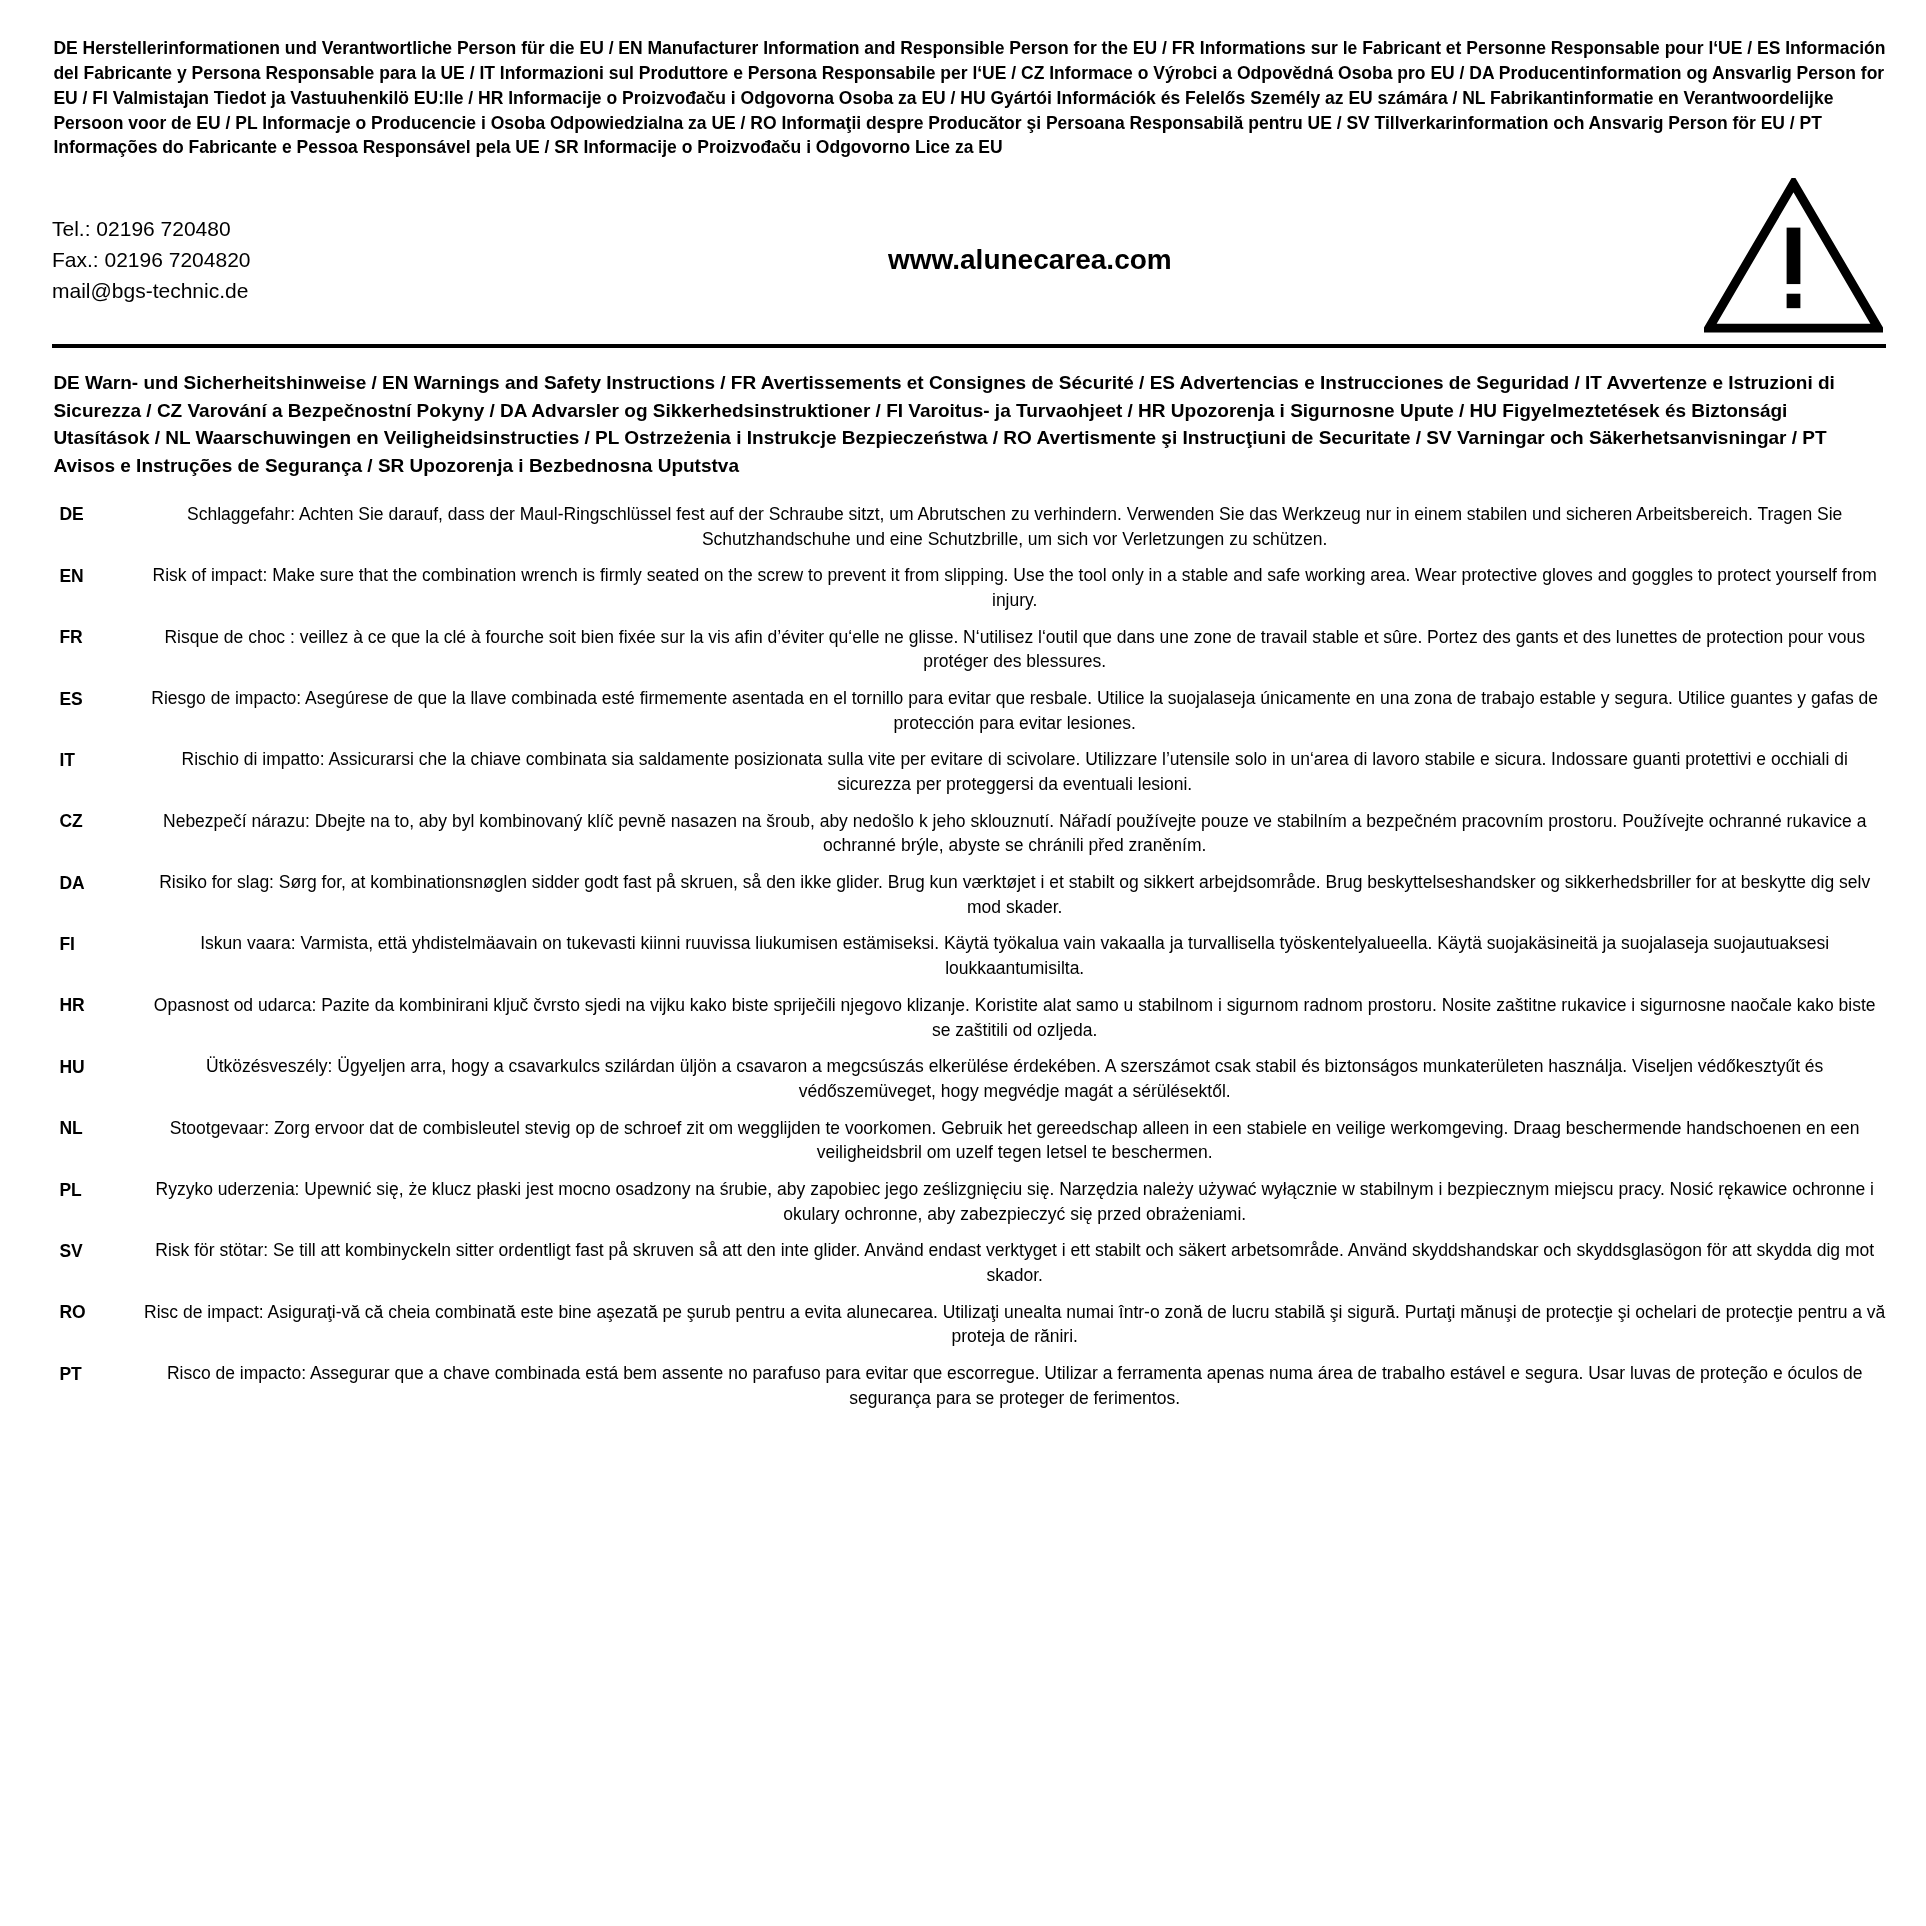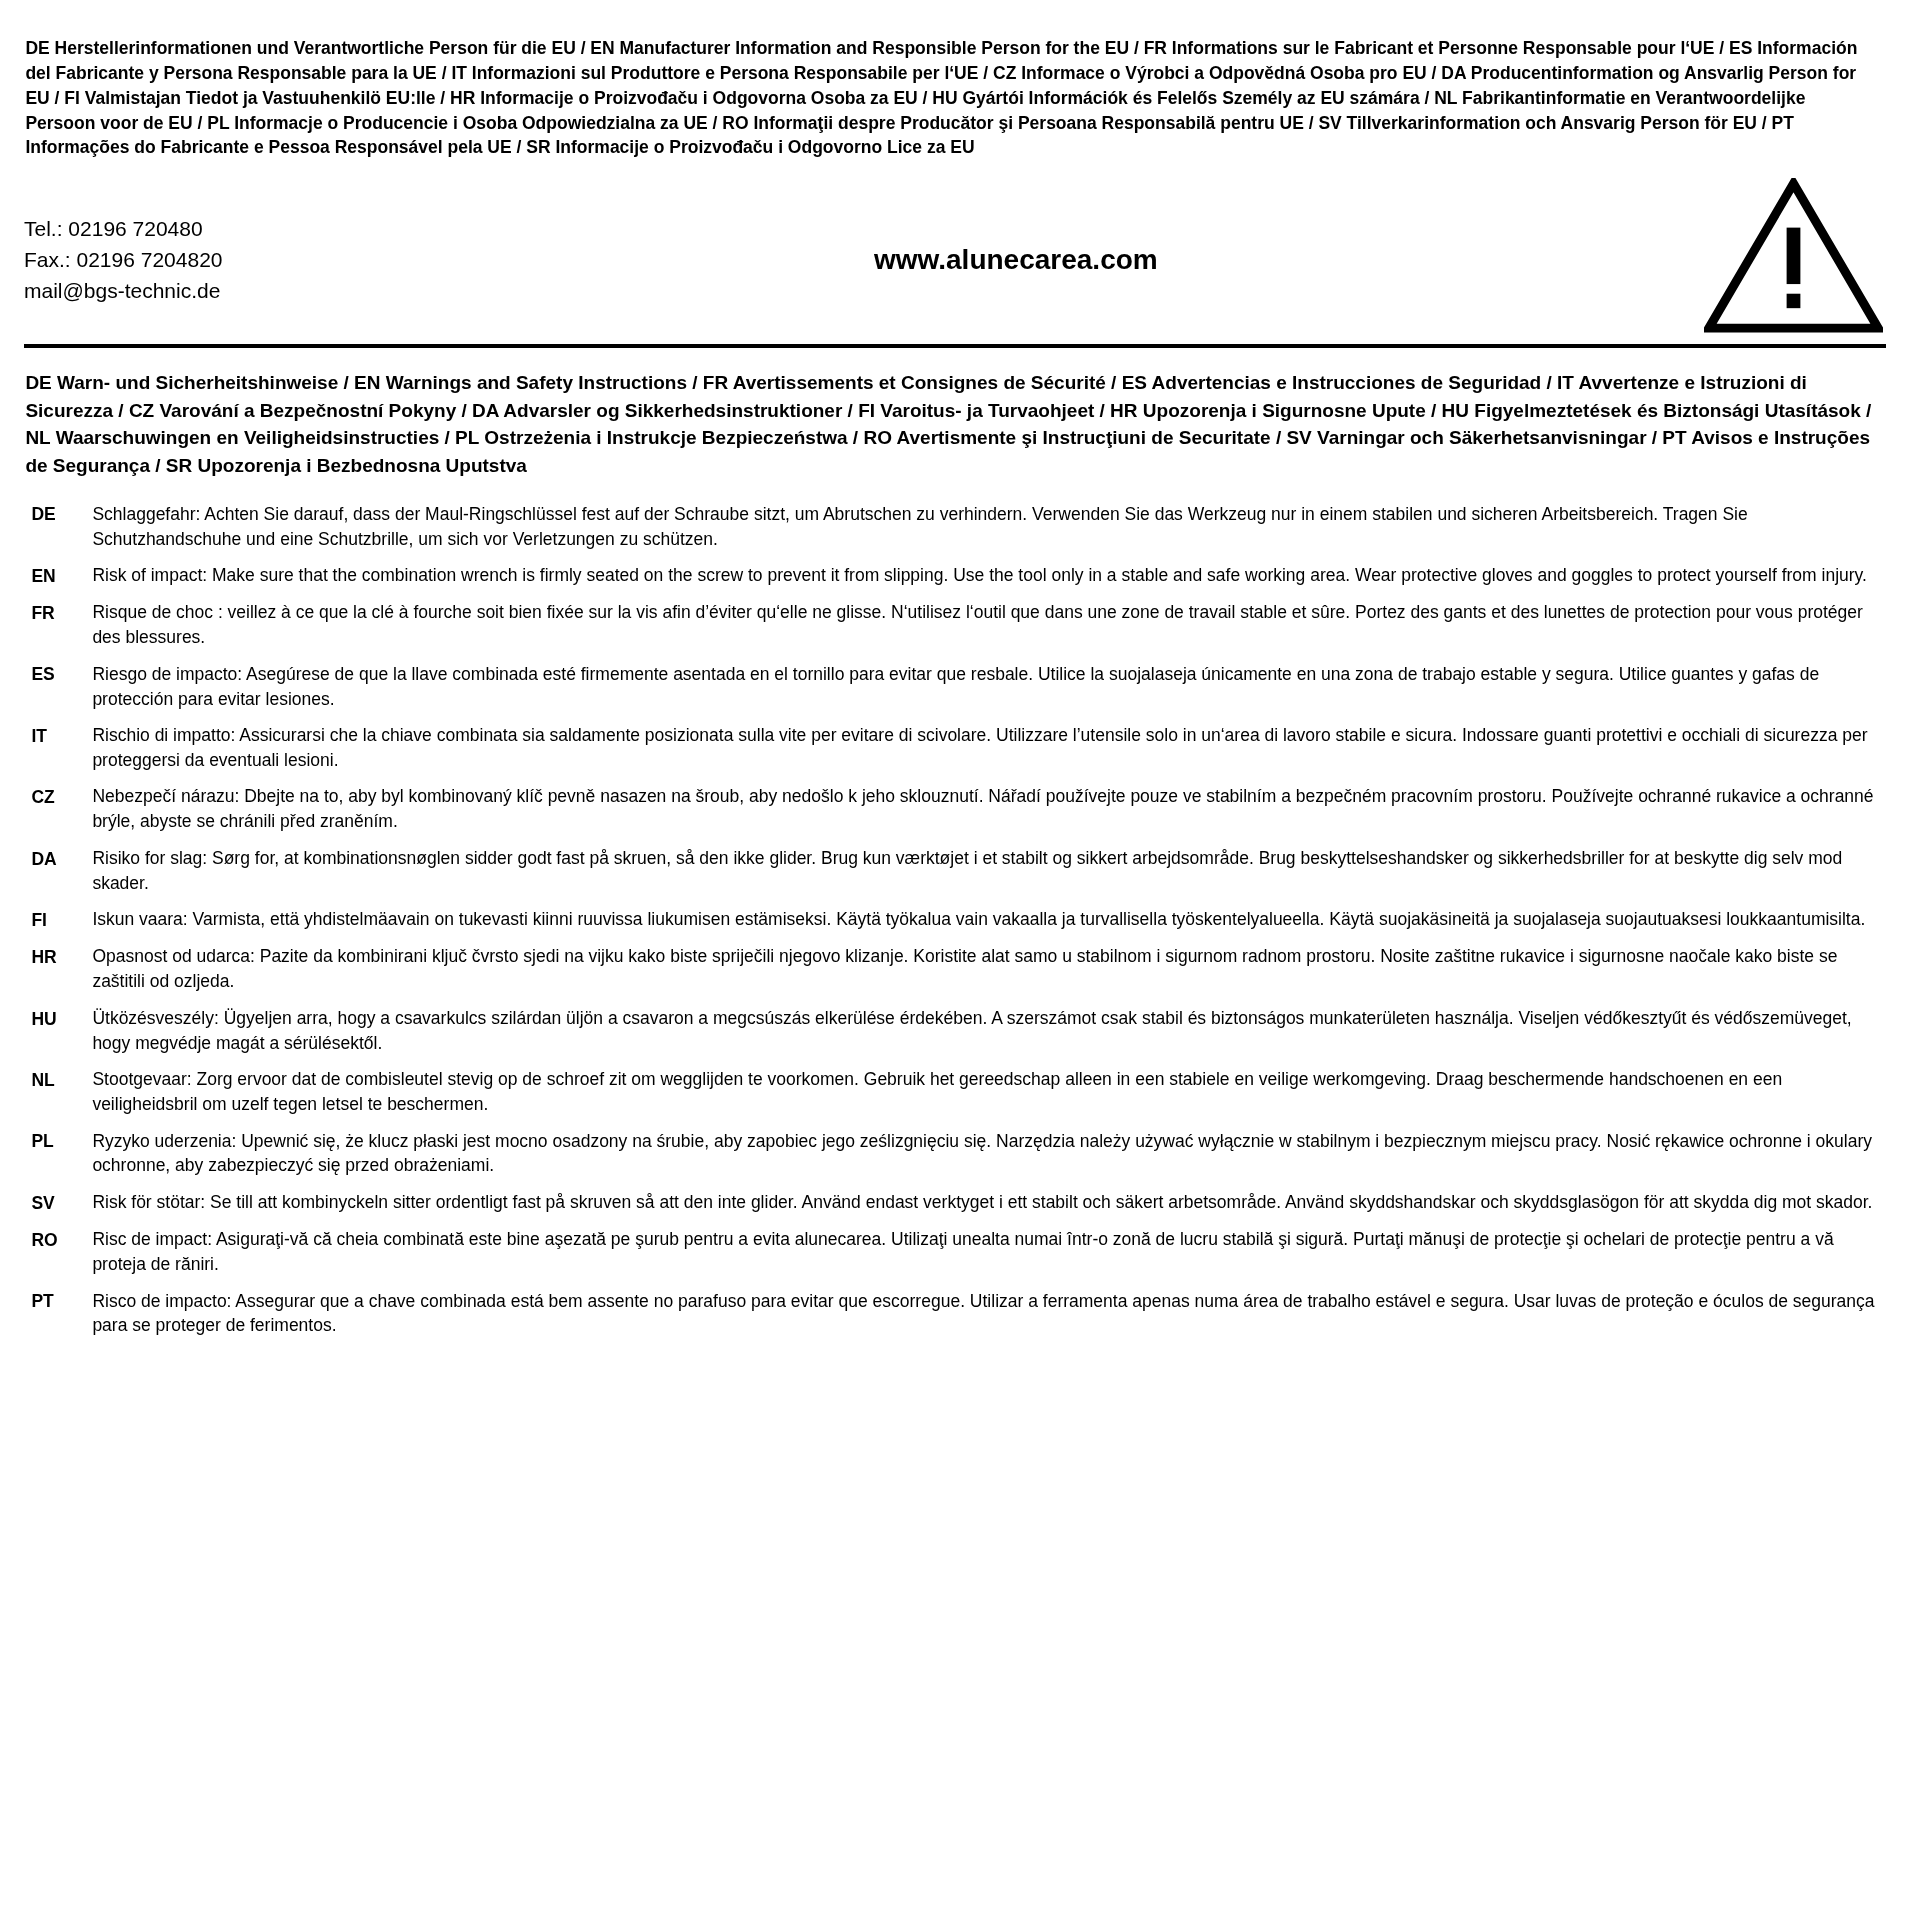--- a/index.html
+++ b/index.html
@@ -11,21 +11,21 @@
     width: 1926px;
     height: 1926px;
     font-family: "Liberation Sans", sans-serif;
     color: #000000;
     -webkit-font-smoothing: antialiased;
   }
   .page {
     box-sizing: border-box;
     width: 1926px;
     height: 1926px;
-    padding: 36px 40px 0 24px;
+    padding: 36px 40px 0 52px;
   }
 
   
   .top-heading {
     font-size: 17.5px;
     font-weight: bold;
     line-height: 1.42;
     letter-spacing: 0px;
     text-align: left;
     margin: 0 0 18px 1.4px;
@@ -125,21 +125,22 @@
     font-weight: bold;
     line-height: 1.42;
     padding-top: 0.7px;
     margin-left: 6px;
   }
   .row .txt {
     flex: 1 1 auto;
     font-size: 17.5px;
     line-height: 1.42;
     max-width: 1789px;
-    text-align: left;
+    text-align: center;
+    margin-left: 23px;
   }
 </style>
 </head>
 <body>
 
 <div class="page">
 
   <div class="top-heading">DE Herstellerinformationen und Verantwortliche Person für die EU  /  EN Manufacturer Information and Responsible Person for the EU  /  FR Informations sur le Fabricant et Personne Responsable pour l‘UE  /  ES Información del Fabricante y Persona Responsable para la UE  /  IT Informazioni sul Produttore e Persona Responsabile per l‘UE  /  CZ Informace o Výrobci a Odpovědná Osoba pro EU  /  DA Producentinformation og Ansvarlig Person for EU  /  FI Valmistajan Tiedot ja Vastuuhenkilö EU:lle  /  HR Informacije o Proizvođaču i Odgovorna Osoba za EU  /  HU Gyártói Információk és Felelős Személy az EU számára  /  NL Fabrikantinformatie en Verantwoordelijke Persoon voor de EU  /  PL Informacje o Producencie i Osoba Odpowiedzialna za UE  /  RO Informaţii despre Producător şi Persoana Responsabilă pentru UE  /  SV Tillverkarinformation och Ansvarig Person för EU  /  PT Informações do Fabricante e Pessoa Responsável pela UE  /  SR Informacije o Proizvođaču i Odgovorno Lice za EU</div>
 
   <div class="band">

